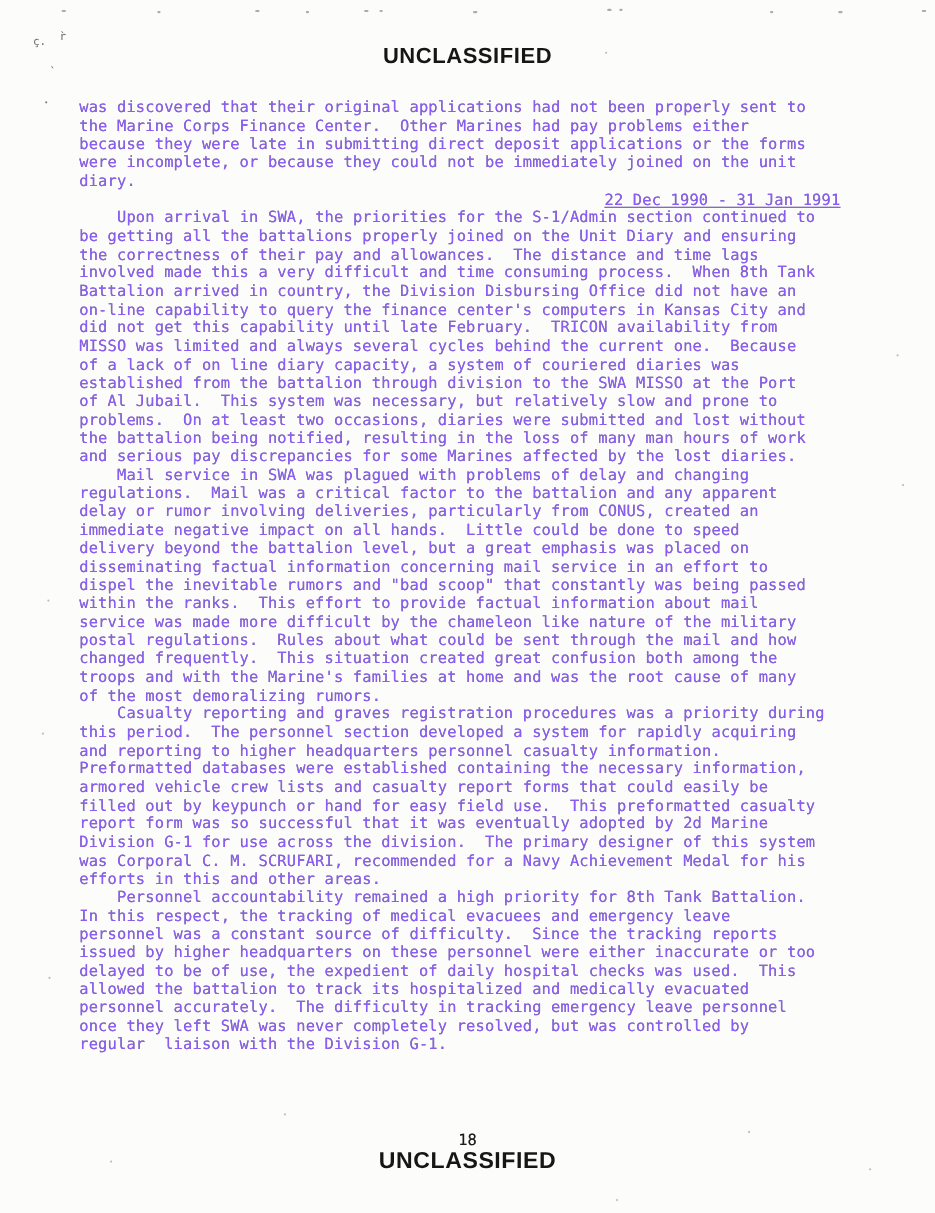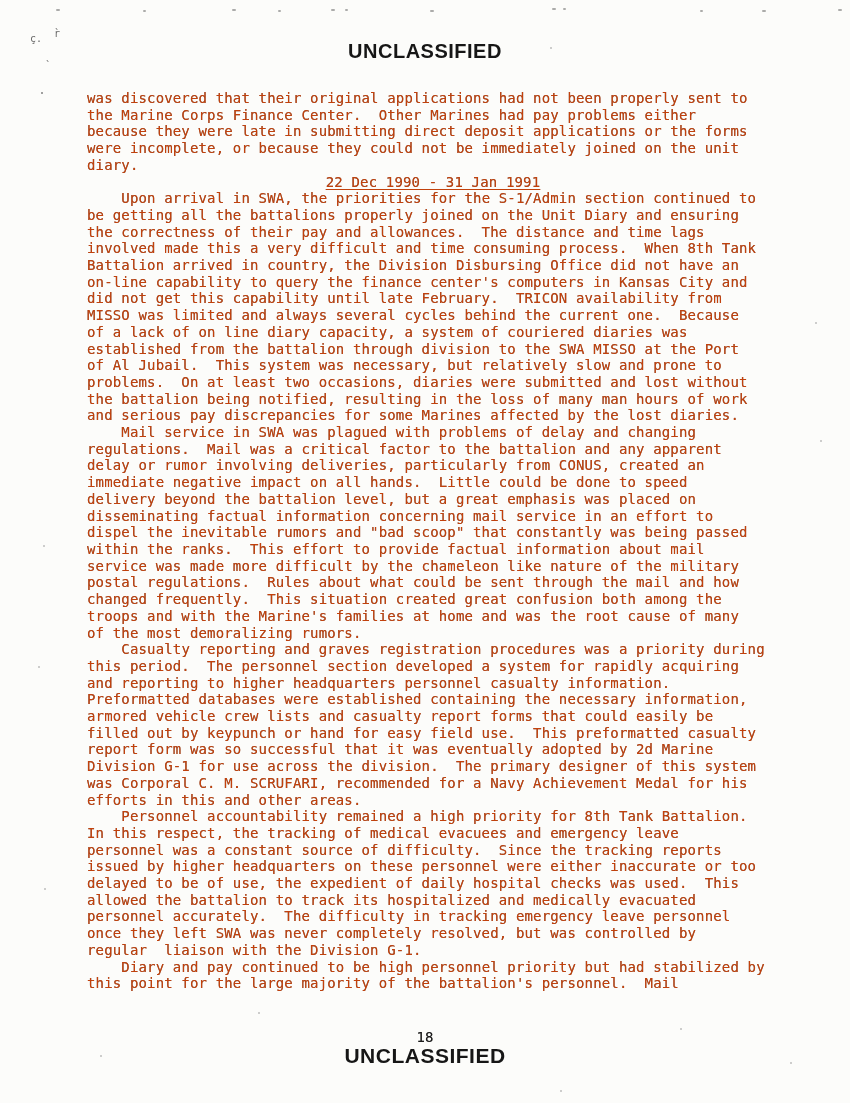--- a/index.html
+++ b/index.html
@@ -28,35 +28,35 @@
     font-weight: 700;
     font-size: 20px;
     letter-spacing: 0.5px;
     color: #161616;
   }
 
   
   .body-text {
     position: absolute;
     top: 90px;
-    left: 87px;
+    left: 72px;
     width: 692px;
     font-family: "DejaVu Sans Mono", "Liberation Mono", monospace;
     font-size: 14px;
     line-height: 16.7px;
     letter-spacing: 0.15px;
-    color: #c2410c;
+    color: #8b5cf6;
     text-shadow: 0 0 0.4px rgba(20,20,20,0.55);
   }
   .para {
     white-space: pre-wrap;
     margin: 0;
   }
   .section-heading {
-    text-align: center;
+    text-align: right;
     white-space: pre;
     margin: 0;
   }
   .section-heading .hl {
     text-decoration: underline;
     text-underline-offset: 2px;
   }
 
   
   .footer {
@@ -193,22 +193,20 @@
 In this respect, the tracking of medical evacuees and emergency leave
 personnel was a constant source of difficulty.  Since the tracking reports
 issued by higher headquarters on these personnel were either inaccurate or too
 delayed to be of use, the expedient of daily hospital checks was used.  This
 allowed the battalion to track its hospitalized and medically evacuated
 personnel accurately.  The difficulty in tracking emergency leave personnel
 once they left SWA was never completely resolved, but was controlled by
 regular  liaison with the Division G-1.</p>
 
 
-    <p class="para">    Diary and pay continued to be high personnel priority but had stabilized by
-this point for the large majority of the battalion's personnel.  Mail</p>
   </div>
 
   <div class="footer">
     <div class="page-number">18</div>
     <div class="footer-class">UNCLASSIFIED</div>
   </div>
 
 </div>
 
 </body></html>

